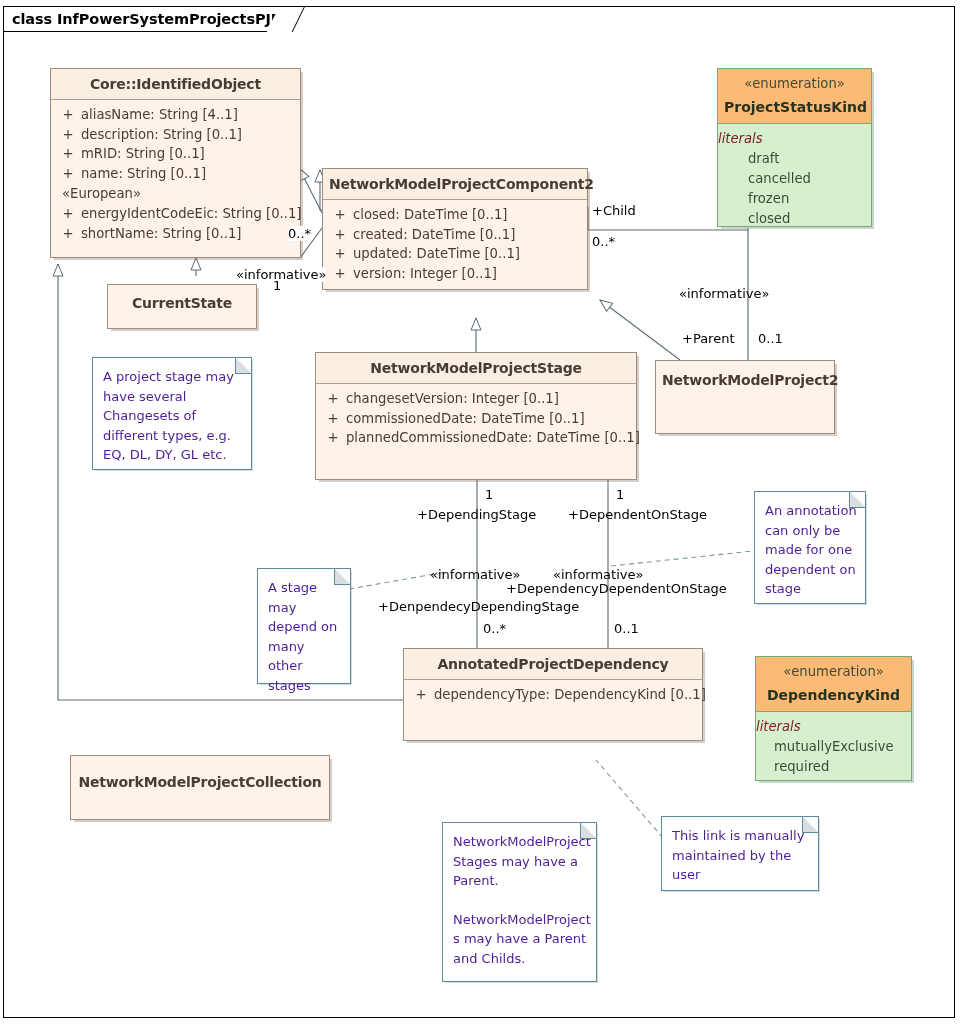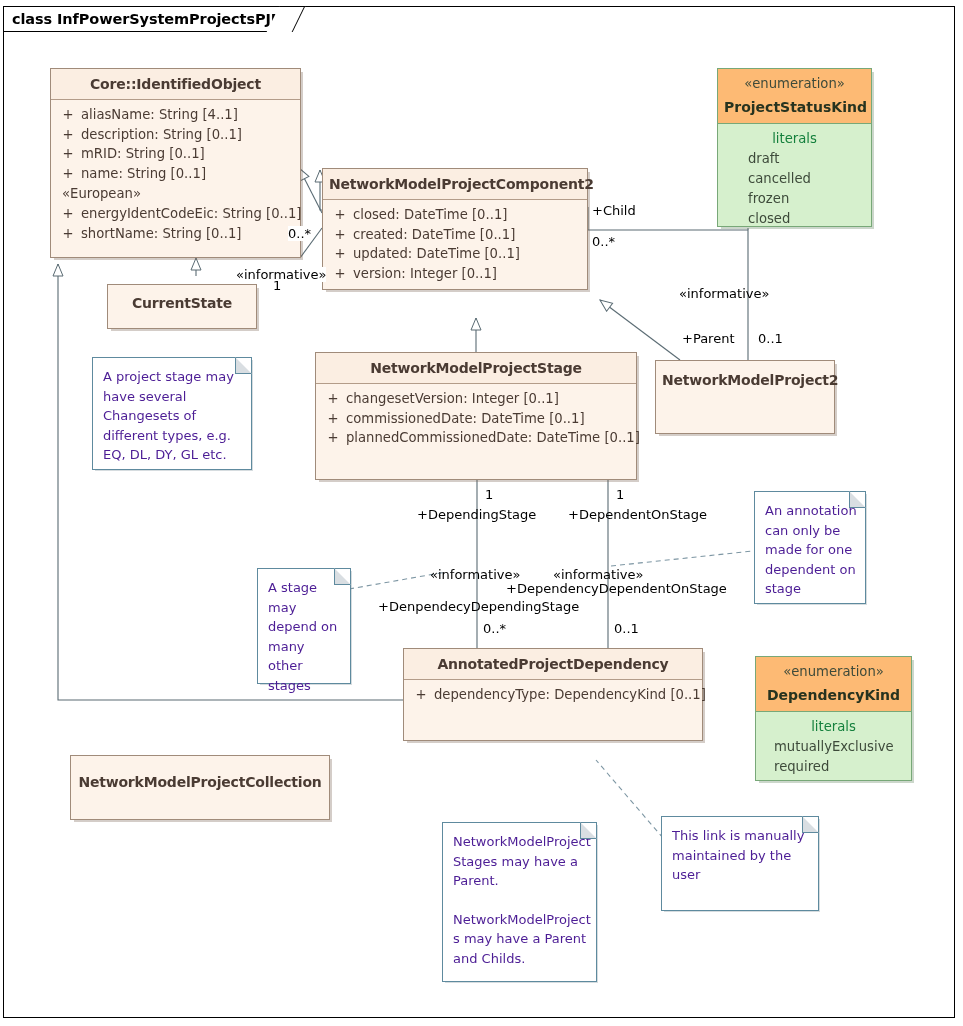--- a/index.html
+++ b/index.html
@@ -61,21 +61,21 @@
     border:1px solid #78a878;background:#d6f0cd;
     box-shadow:3px 3px 0 -1px rgba(110,140,105,.35);
   }
   .enum .hdr{
     text-align:center;padding:7px 6px 8px;border-bottom:1px solid #78a878;
     background:#fdba74;
   }
   .enum .st{display:block;font-size:13.2px;color:#3d4a3a;}
   .enum .nm{display:block;font-size:14px;font-weight:bold;color:#27331f;margin-top:8px;}
   .enum .body{padding:5px 0 7px 0;}
-  .enum .lit-h{font-size:13.2px;text-align:center;color:#15803d;line-height:20px;}
+  .enum .lit-h{font-style:italic;font-size:13.2px;color:#7f1d1d;line-height:20px;}
   .enum .lit{font-size:13.2px;color:#3d4a3a;line-height:20px;padding-left:30px;}
   
   .note{
     position:absolute;box-sizing:border-box;
     border:1px solid #5e8a9e;background:#fff;
     font-size:13px;color:#4c1d95;line-height:19.5px;
     padding:9px 8px 6px 10px;
     box-shadow:2px 2px 0 -1px rgba(120,140,150,.30);
   }
   .note .fold{
@@ -274,21 +274,21 @@
   <span class="fold"></span>
   <p>An annotation can only be made for one dependent on stage</p>
 </div>
 
 <div class="note" style="left:442px;top:822px;width:155px;height:160px;">
   <span class="fold"></span>
   <p>NetworkModelProject Stages may have a Parent.</p>
   <p class="gap">NetworkModelProject s may have a Parent and Childs.</p>
 </div>
 
-<div class="note" style="left:661px;top:816px;width:158px;height:95px;">
+<div class="note" style="left:661px;top:816px;width:158px;height:75px;">
   <span class="fold"></span>
   <p>This link is manually maintained by the user</p>
 </div>
 
 <div class="lbl" style="left:592px;top:203px;">+Child</div>
 <div class="lbl" style="left:592px;top:234px;">0..*</div>
 <div class="lbl" style="left:679px;top:286px;">«informative»</div>
 <div class="lbl" style="left:682px;top:331px;">+Parent</div>
 <div class="lbl" style="left:758px;top:331px;">0..1</div>
 

